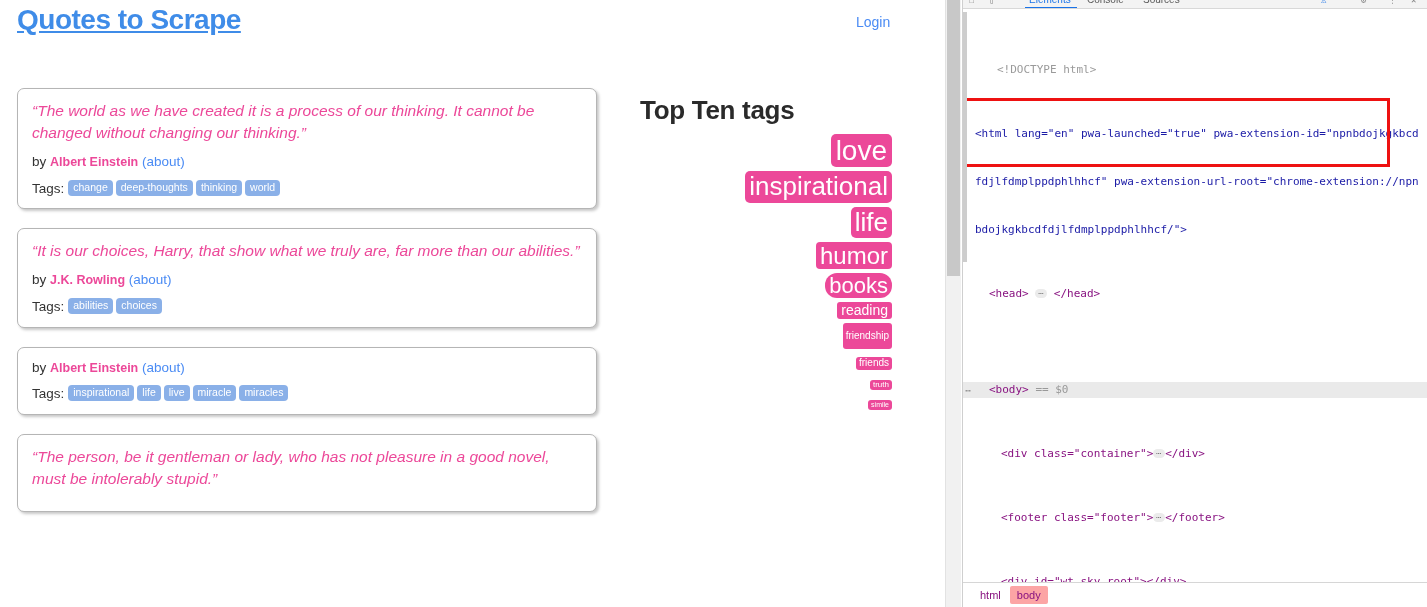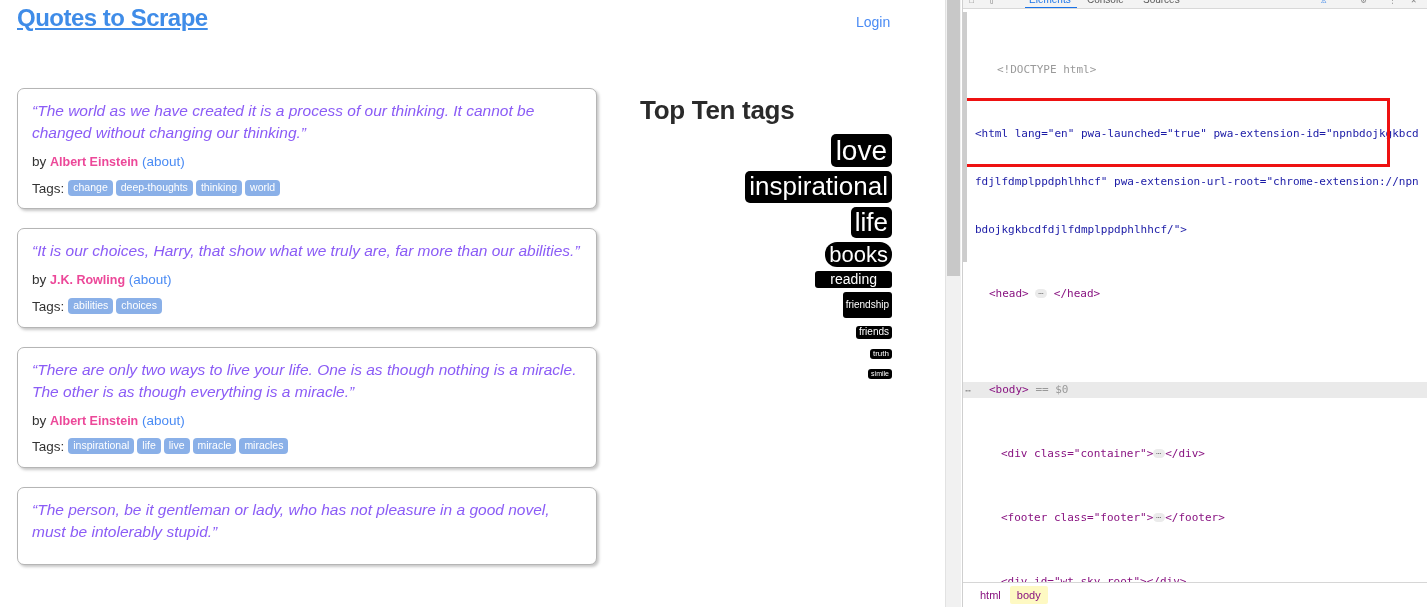--- a/index.html
+++ b/index.html
@@ -14,21 +14,21 @@
 
   
   #page-viewport {
     position:absolute; left:0; top:0; width:945px; height:607px;
     background:#fff; overflow:hidden;
   }
   #page-inner { position:relative; width:945px; height:607px; }
 
   .site-title {
     position:absolute; left:17px; top:5px;
-    font-size:24px; font-weight:bold; color:#3f8ce8;
+    font-size:28px; font-weight:bold; color:#3f8ce8;
     letter-spacing:-0.5px; line-height:1.1;
     font-family:"Liberation Sans", sans-serif;
   }
   .login-link {
     position:absolute; left:856px; top:14px;
     font-size:14px; color:#4a8bf4; text-decoration:none;
   }
 
   
   .quotes-col { position:absolute; left:17px; top:88px; width:580px; }
@@ -38,21 +38,21 @@
     border-radius:7px;
     background:#fff;
     padding:11px 14px 12px 14px;
     margin-bottom:19px;
     box-shadow:2px 2px 3px rgba(0,0,0,0.22);
   }
   .quote-text {
     font-style:italic;
     font-size:15.5px;
     line-height:1.42;
-    color:#8b5cf6;
+    color:#ec4899;
     margin:0 0 9px 0;
   }
   .quote-byline {
     font-size:13.5px; color:#333; margin:0 0 9px 0; line-height:1.3;
   }
   .quote-byline .author {
     font-weight:bold; color:#ec4899; font-size:12.5px;
   }
   .quote-byline .about {
     color:#4a8bf4; font-size:13.5px; text-decoration:none;
@@ -74,21 +74,21 @@
 
   
   .sidebar { position:absolute; left:640px; top:95px; width:252px; text-align:right; }
   .sidebar-heading {
     font-size:26px; font-weight:bold; color:#2a2a2a;
     margin:0 0 8px 0; text-align:left; letter-spacing:-0.3px;
   }
   .tagcloud { text-align:right; }
   .cloud-tag {
     display:inline-block;
-    background:#000000;
+    background:#ec4899;
     color:#fff;
     text-decoration:none;
     border-radius:5px;
     line-height:1.05;
     margin-bottom:2px;
   }
   .tagcloud .row { display:block; line-height:1.0; margin-bottom:2px; }
 
   
   .browser-scrollbar {
@@ -165,21 +165,21 @@
   }
 
   .dt-breadcrumb {
     position:absolute; left:0; bottom:0; width:465px; height:25px;
     background:#fff; border-top:1px solid #d6d6d6;
     font-family:"Liberation Sans", sans-serif;
     font-size:11px; color:#881280;
     display:flex; align-items:center; padding-left:10px; gap:2px;
   }
   .crumb { padding:3px 7px; border-radius:2px; }
-  .crumb.active { background:#fef9c3; }
+  .crumb.active { background:#fca5a5; }
 </style>
 </head>
 <body>
 
 <div id="page-viewport">
   <div id="page-inner">
 
     <a class="site-title" href="#">Quotes to Scrape</a>
     <a class="login-link" href="#">Login</a>
 
@@ -197,42 +197,42 @@
       <div class="quote-box">
         <div class="quote-text">“It is our choices, Harry, that show what we truly are, far more than our abilities.”</div>
         <div class="quote-byline"><span>by</span>
           <span class="author">J.K. Rowling</span>
           <a class="about" href="#">(about)</a>
         </div>
         <div class="quote-tags"><span class="tags-label">Tags:</span><a class="tag-pill" href="#">abilities</a><a class="tag-pill" href="#">choices</a></div>
       </div>
 
       <div class="quote-box">
-        <div class="quote-text">“There are only two ways to live your life. One is as though nothing is a miracle. The other is as though everything is a miracle.”</div>
         <div class="quote-byline"><span>by</span>
           <span class="author">Albert Einstein</span>
           <a class="about" href="#">(about)</a>
         </div>
         <div class="quote-tags"><span class="tags-label">Tags:</span><a class="tag-pill" href="#">inspirational</a><a class="tag-pill" href="#">life</a><a class="tag-pill" href="#">live</a><a class="tag-pill" href="#">miracle</a><a class="tag-pill" href="#">miracles</a></div>
       </div>
 
       <div class="quote-box">
         <div class="quote-text">“The person, be it gentleman or lady, who has not pleasure in a good novel, must be intolerably stupid.”</div>
       </div>
 
     </div>
 
     <div class="sidebar">
       <div class="sidebar-heading">Top Ten tags</div>
       <div class="tagcloud">
         <span class="row"><a class="cloud-tag" href="#" style="font-size: 28px; padding: 2px 5px; border-radius: 5px;">love</a></span>
         <span class="row"><a class="cloud-tag" href="#" style="font-size: 26px; padding: 2px 4px; border-radius: 5px;">inspirational</a></span>
         <span class="row"><a class="cloud-tag" href="#" style="font-size: 26px; padding: 2px 4px; border-radius: 5px;">life</a></span>
+        <span class="row"><a class="cloud-tag" href="#" style="font-size: 24px; padding: 1px 4px; border-radius: 4px;">humor</a></span>
         <span class="row"><a class="cloud-tag" href="#" style="font-size: 22px; padding: 1px 4px; border-radius: 12px;">books</a></span>
-        <span class="row"><a class="cloud-tag" href="#" style="font-size: 14px; padding: 1px 15px; border-radius: 3px;">reading</a></span>
+        <span class="row"><a class="cloud-tag" href="#" style="font-size: 14px; padding: 1px 4px; border-radius: 3px;">reading</a></span>
         <span class="row"><a class="cloud-tag" href="#" style="font-size: 10px; padding: 8px 3px; border-radius: 3px;">friendship</a></span>
         <span class="row"><a class="cloud-tag" href="#" style="font-size: 10px; padding: 1px 3px; border-radius: 3px;">friends</a></span>
         <span class="row"><a class="cloud-tag" href="#" style="font-size: 8px; padding: 1px 3px; border-radius: 3px;">truth</a></span>
         <span class="row"><a class="cloud-tag" href="#" style="font-size: 7px; padding: 1px 3px; border-radius: 3px;">simile</a></span>
       </div>
     </div>
 
   </div>
 </div>
 

